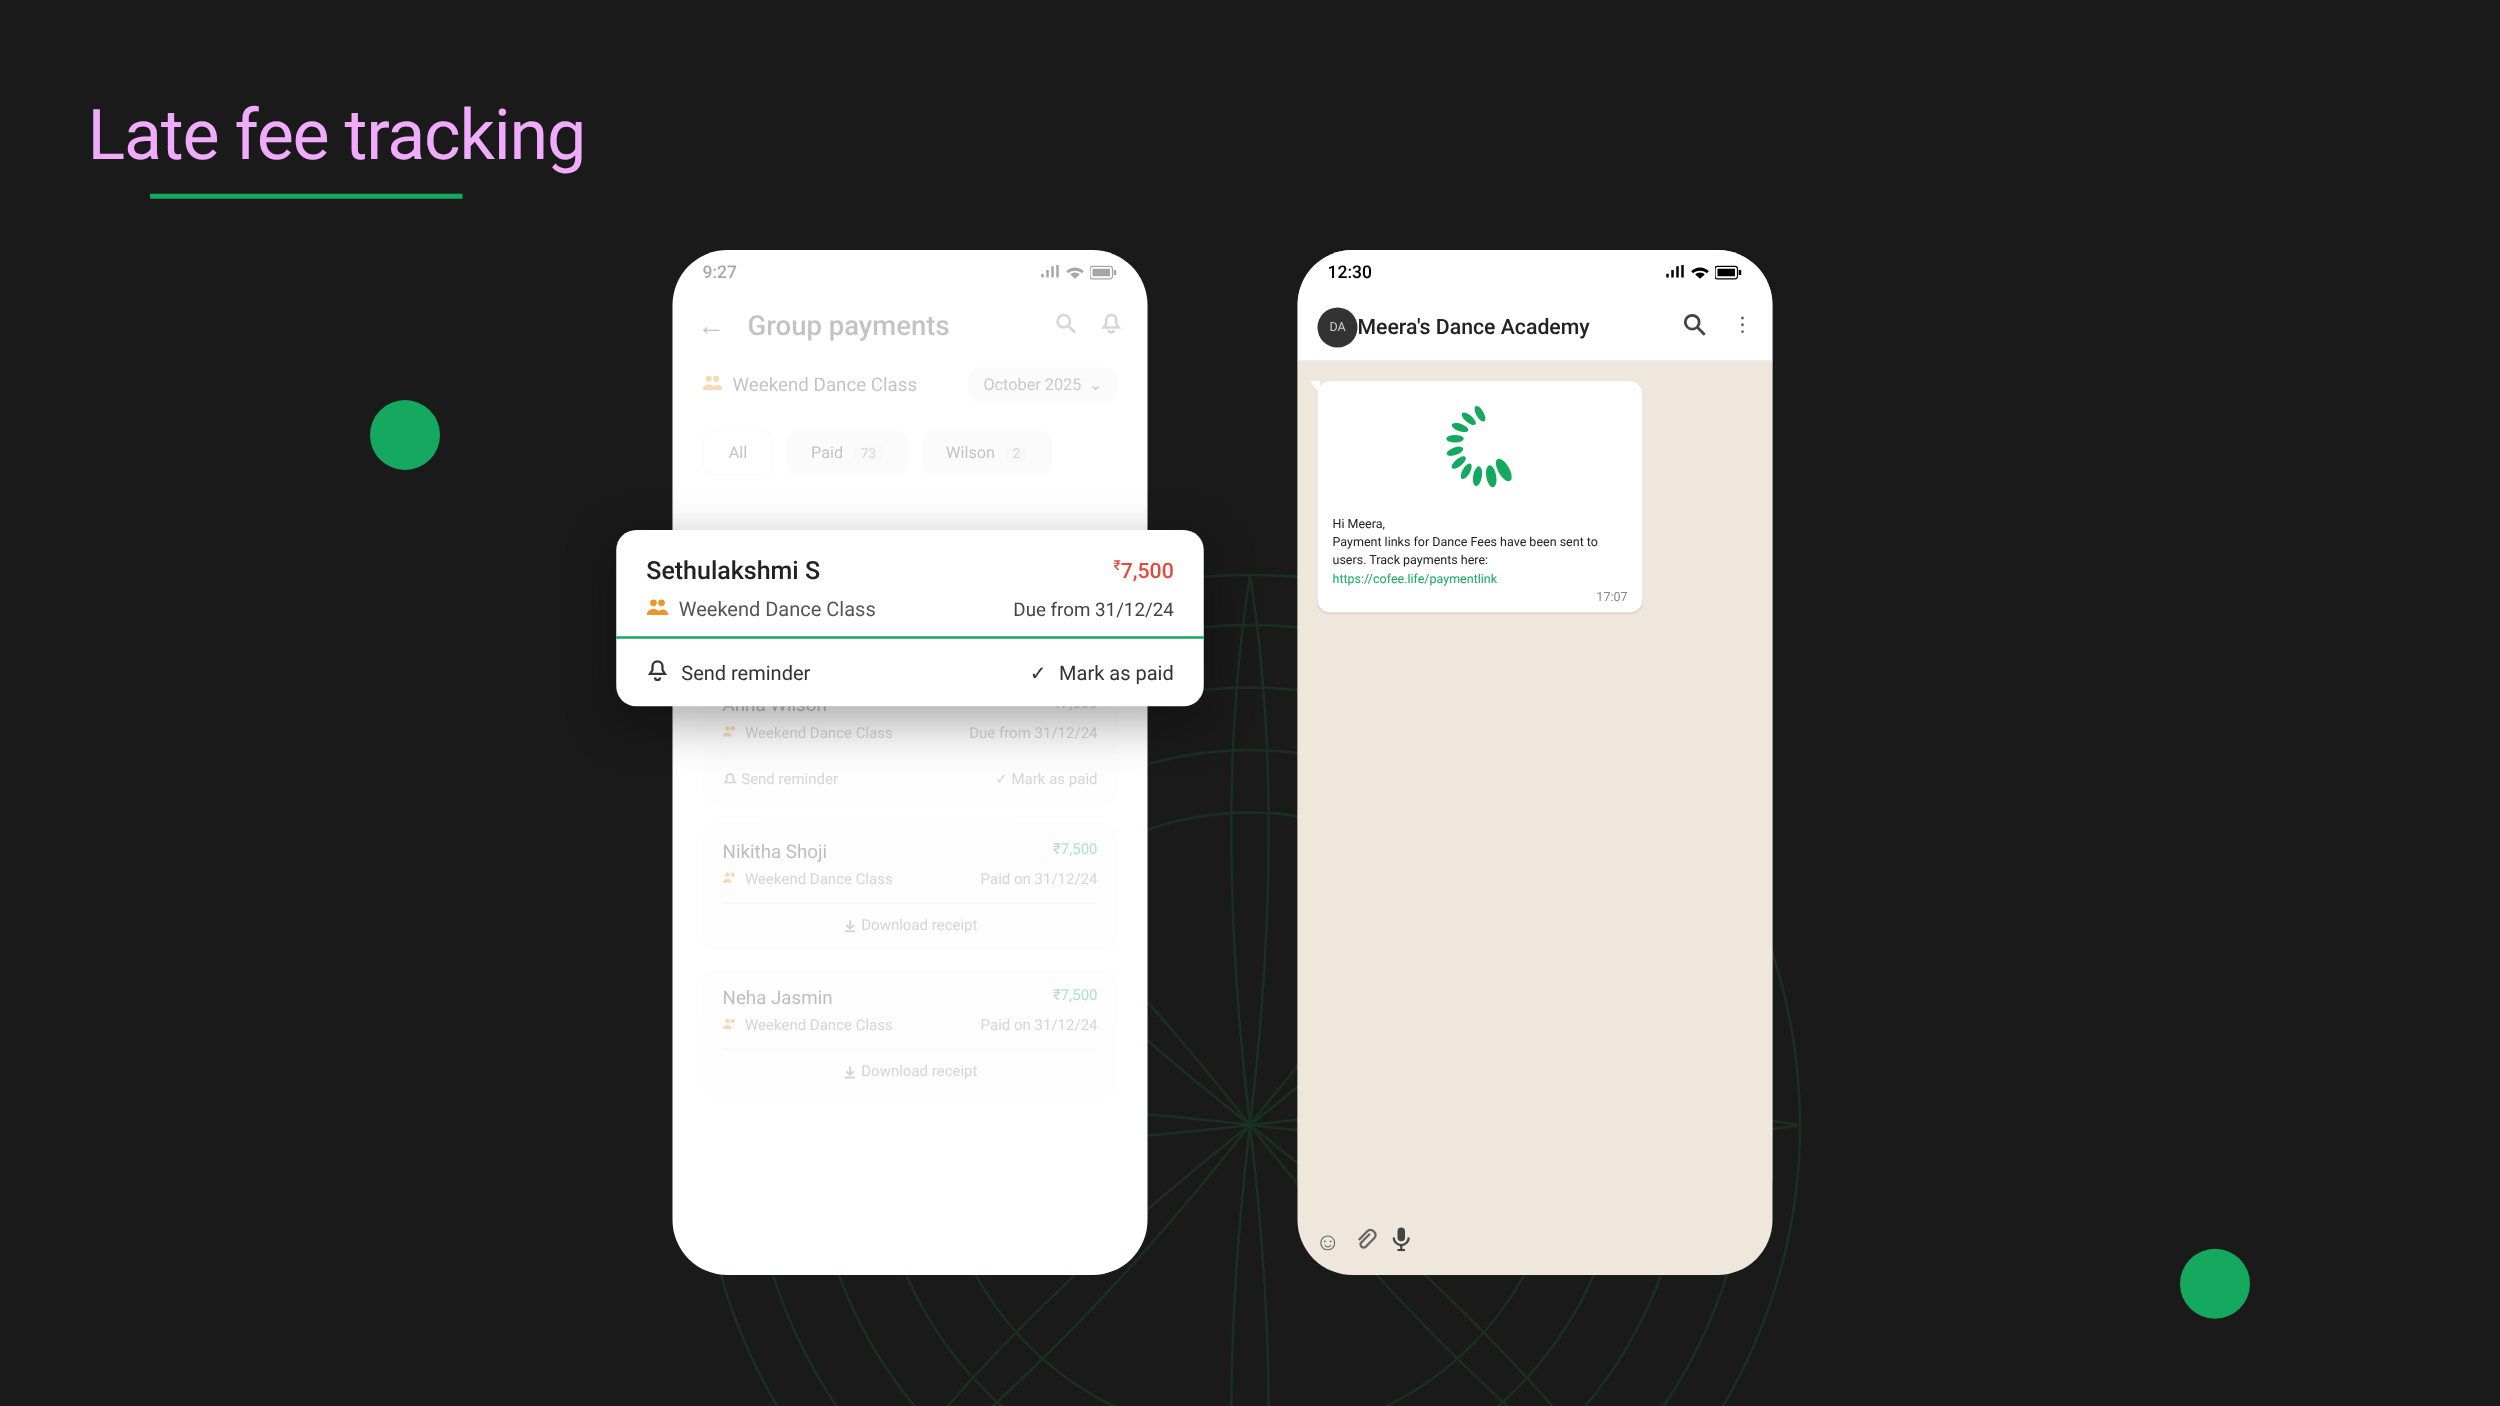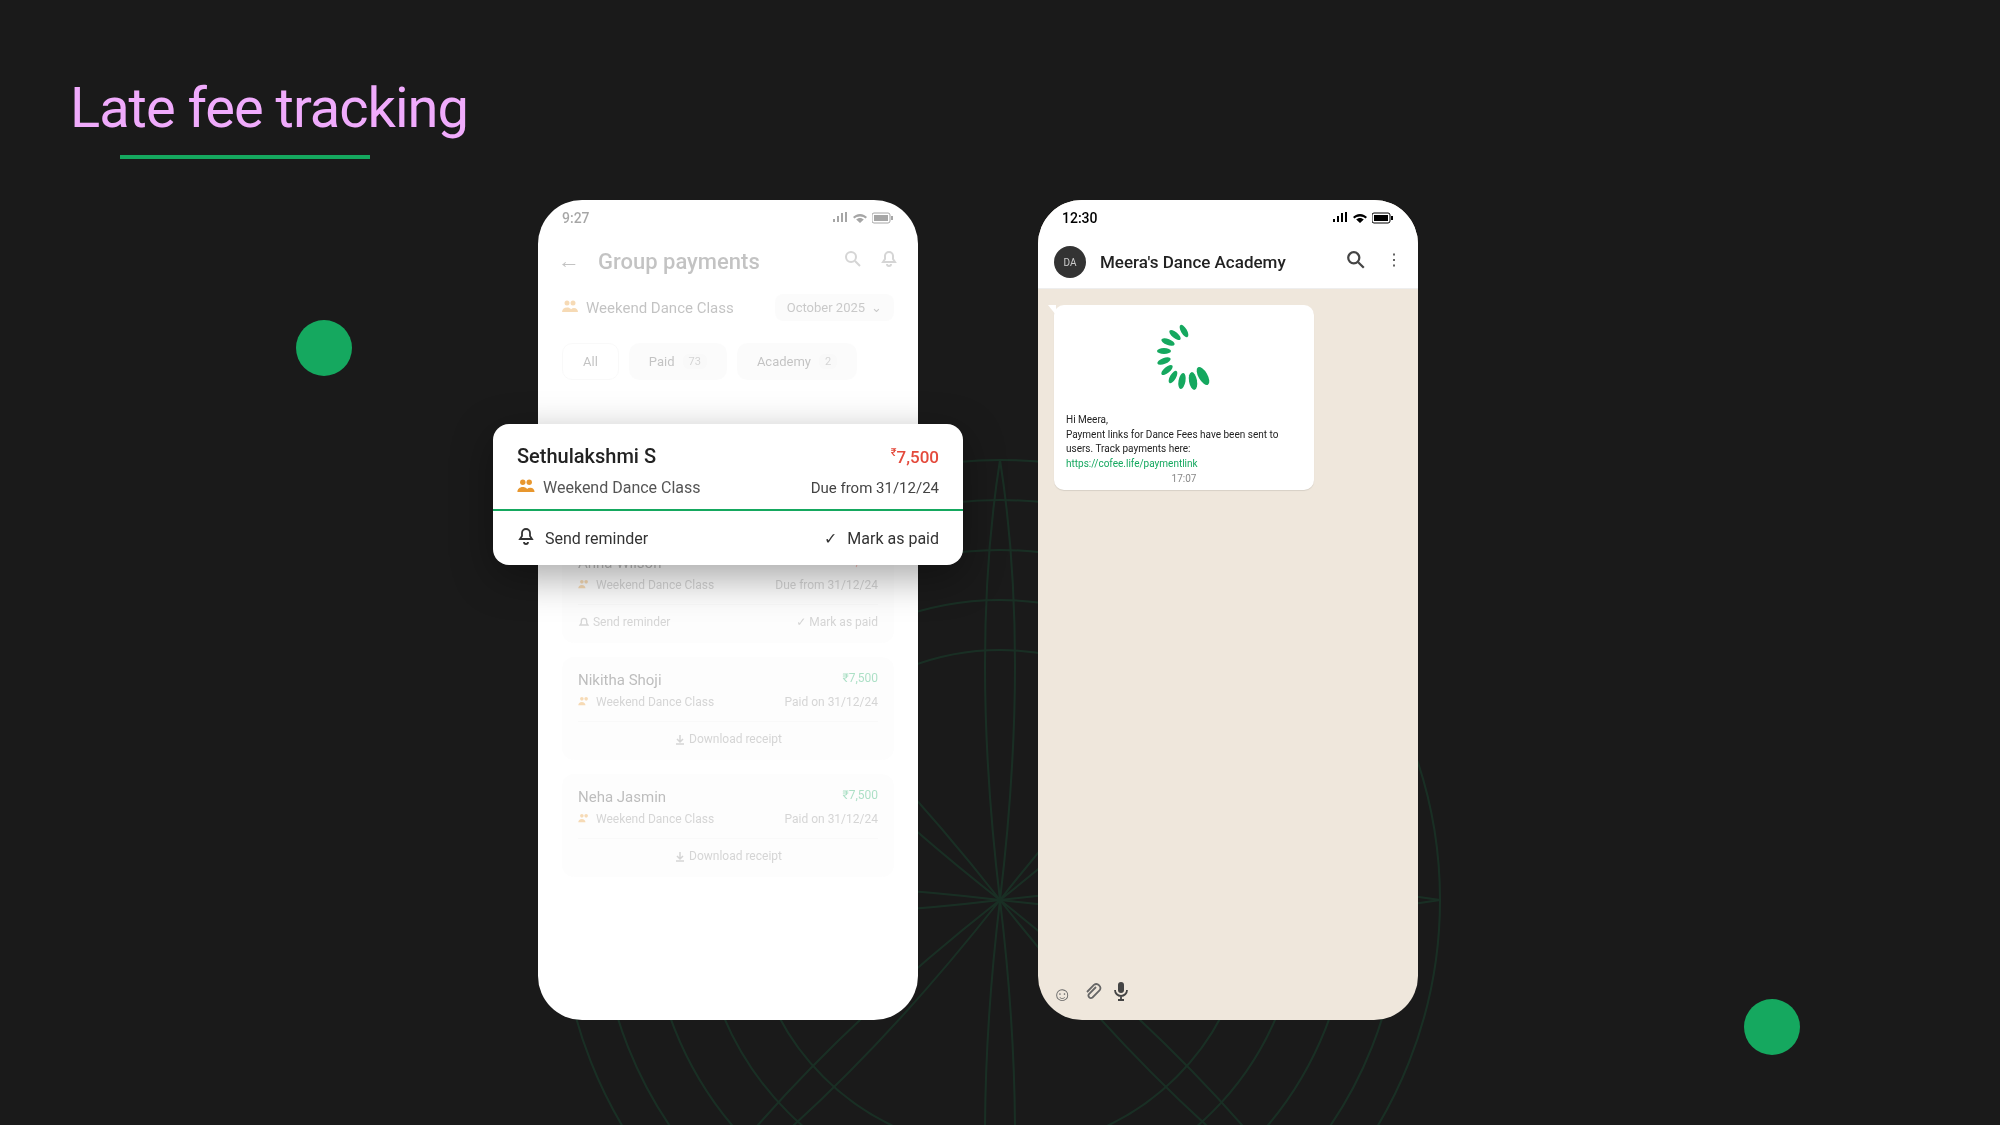--- a/index.html
+++ b/index.html
@@ -128,36 +128,36 @@
 .payment-item .r1 { display:flex; justify-content:space-between; font-size:15px; color:#444;}
 .payment-item .r2 { display:flex; justify-content:space-between; font-size:12px; color:#888; margin-top:6px; align-items:center;}
 .payment-item .r3 { display:flex; justify-content:center; gap:8px; font-size:12px; color:#888; margin-top:12px; border-top:1px solid #eee; padding-top:10px;}
 .payment-item .r3.split { justify-content:space-between; }
 .amt-red { color:#e44a3c; font-size:12px;}
 .amt-green { color:#15a85f; font-size:12px;}
 .mini-group { display:flex; align-items:center; gap:6px;}
 
 
 .wa-header {
-  background:#fff; display:flex; align-items:center; padding: 10px 16px; gap:14px; border-bottom:1px solid #eee;
+  background:#fff; display:flex; align-items:center; padding: 10px 16px; border-bottom:1px solid #eee;
 }
 .wa-avatar { width:32px; height:32px; border-radius:50%; background:#333; color:#ccc; font-size:10px; display:flex; align-items:center; justify-content:center;}
 .wa-title { font-size:17px; font-weight:500; color:#222;}
 .wa-header-icons { margin-left:auto; display:flex; gap:20px; color:#444;}
 .wa-body { background:#efe7dc; height: 656px; padding:16px; position:relative;}
 .wa-msg {
   background:#fff; border-radius:10px; padding:10px 12px 6px; width:260px; box-shadow:0 1px 1px rgba(0,0,0,0.1); position:relative;
 }
 .wa-msg::before {
   content:''; position:absolute; left:-6px; top:0; width:0; height:0; border-top:10px solid #fff; border-left:8px solid transparent;
 }
 .wa-logo { display:flex; justify-content:center; padding:8px 0 10px;}
 .wa-text { font-size:10px; color:#222; line-height:1.45;}
 .wa-link { color:#15a85f;}
-.wa-time { text-align:center; font-size:10px; color:#888; margin-top:2px;}
+.wa-time { text-align:right; font-size:10px; color:#888; margin-top:2px;}
 .wa-input-bar {
   position:absolute; bottom:14px; left:14px; right:14px; display:flex; gap:10px; align-items:center;
 }
 .wa-input-icon { color:#666; font-size:20px;}
 .wa-input {
   flex:1; background:#fff; border-radius:24px; padding:12px 18px; font-size:14px; color:#888; margin:0 4px;
 }
 .wa-mic { color:#444;}
 </style>
 </head>
@@ -240,21 +240,21 @@
   </div>
   <div class="tabs faded">
     <div class="tab active">
         <span>All</span>
       </div>
     <div class="tab">
         <span>Paid</span>
         <span class="badge">73</span>
       </div>
     <div class="tab">
-        <span>Academy</span>
+        <span>Wilson</span>
         <span class="badge">2</span>
       </div>
   </div>
 
   <div class="payment-list faded">
     <div class="payment-item">
       <div class="r1">
           <span>Anna Wilson</span>
           <span class="amt-red">₹7,500</span>
         </div>

